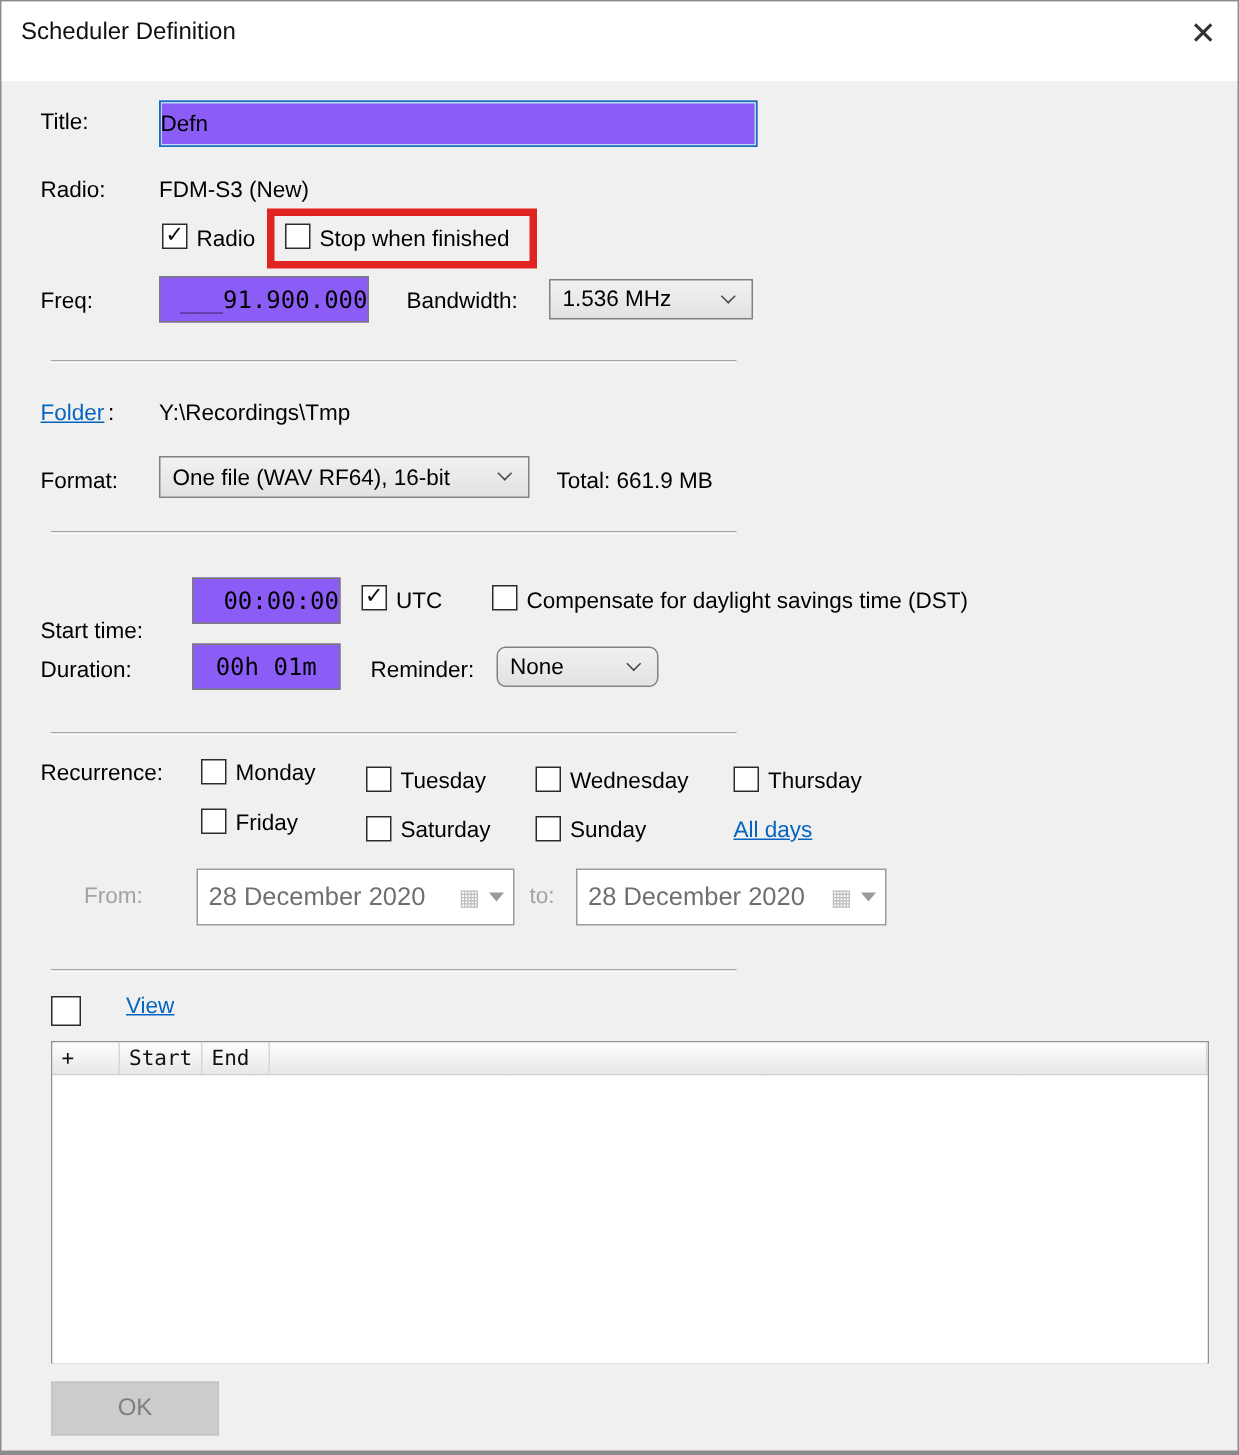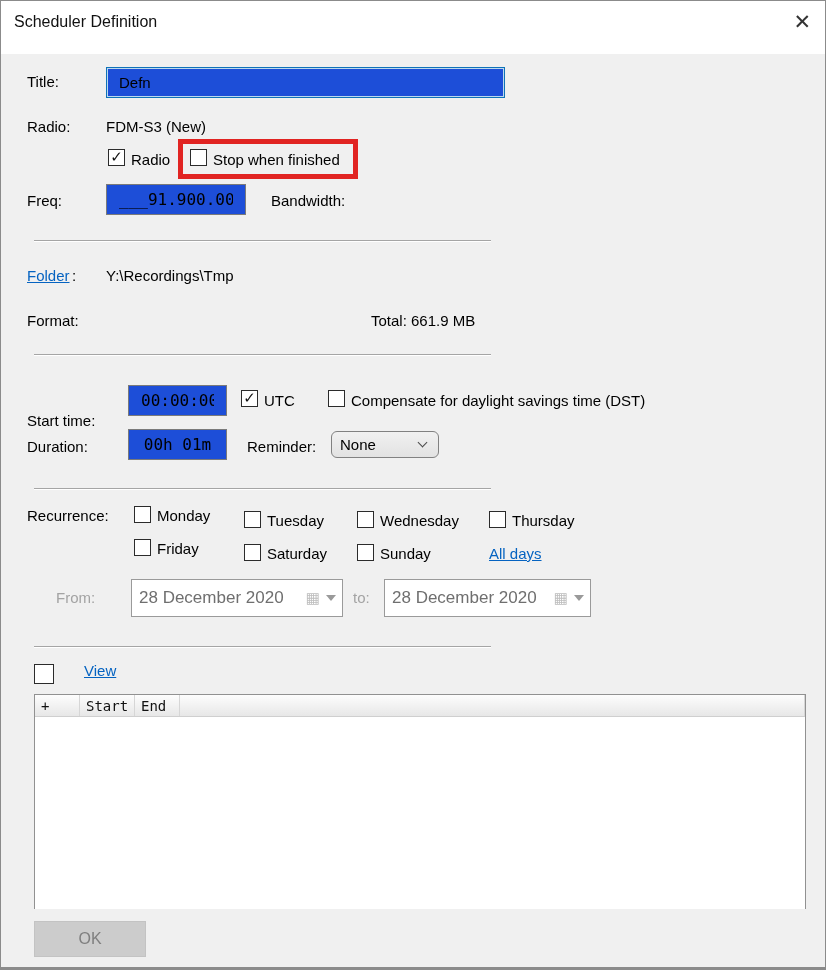--- a/index.html
+++ b/index.html
@@ -24,22 +24,22 @@
     position: absolute; right: 14px; top: 9px;
     font-size: 21px; color: #333; cursor: default;
     font-family: "DejaVu Sans", sans-serif; font-weight: 300;
   }
 
   .lbl { position: absolute; font-size: 15px; color: #000; white-space: nowrap; }
   .lbl-gray { position: absolute; font-size: 15px; color: #a3a3a3; white-space: nowrap; }
   .val { position: absolute; font-size: 15px; color: #000; white-space: nowrap; }
 
   .txt {
-    position: absolute; background: #1d4ed8; border: 1px solid #7a7a7a;
-    font-size: 15px; color: #000; padding: 0 12px; outline: none;
+    position: absolute; background: #8b5cf6; border: 1px solid #7a7a7a;
+    font-size: 15px; color: #000; padding: 0 0; outline: none;
   }
   .txt.focus { border: 1px solid #0f72b8; box-shadow: inset 0 0 0 1px #bcd9ee; }
   .mono { font-family: "DejaVu Sans Mono", monospace; font-size: 16px; }
 
   .combo {
     position: absolute; background: linear-gradient(#f1f1f1, #e2e2e2);
     border: 1px solid #818181; font-size: 15px; color: #000;
     padding-left: 8px; display: flex; align-items: center; white-space: nowrap;
   }
   .combo .chev {
@@ -138,28 +138,36 @@
   </span>
   <span class="lbl" style="left:130px; top:150px;">Radio</span>
 
   <span class="cb" style="left:189px; top:148px;"></span>
   <span class="lbl" style="left:212px; top:150px;">Stop when finished</span>
   <div class="redbox"></div>
 
   <span class="lbl" style="left:26px; top:191px;">Freq:</span>
   <input class="txt mono" style="left: 105px; top: 183px; width: 140px; height: 31px; text-align: right;" value="___91.900.000">
   <span class="lbl" style="left:270px; top:191px;">Bandwidth:</span>
+  <div class="combo" style="left:365px; top:185px; width:136px; height:27px;">
+    <span>1.536 MHz</span>
+    <span class="chev"></span>
+  </div>
 
   <div class="sep" style="top:239px;"></div>
 
   <span class="link" style="left:26px; top:266px;">Folder</span>
   <span class="lbl" style="left:71px; top:266px;">:</span>
   <span class="val" style="left:105px; top:266px;">Y:\Recordings\Tmp</span>
 
   <span class="lbl" style="left:26px; top:311px;">Format:</span>
+  <div class="combo" style="left:105px; top:303px; width:247px; height:28px;">
+    <span>One file (WAV RF64), 16-bit</span>
+    <span class="chev"></span>
+  </div>
   <span class="val" style="left:370px; top:311px;">Total: 661.9 MB</span>
 
   <div class="sep" style="top:353px;"></div>
 
   <span class="lbl" style="left:26px; top:411px;">Start time:</span>
   <input class="txt mono" style="left: 127px; top: 384px; width: 99px; height: 31px; text-align: right;" value="00:00:00">
   <span class="cb" style="left:240px; top:389px;">
     <span class="mark">✓</span>
   </span>
   <span class="lbl" style="left:263px; top:391px;">UTC</span>

